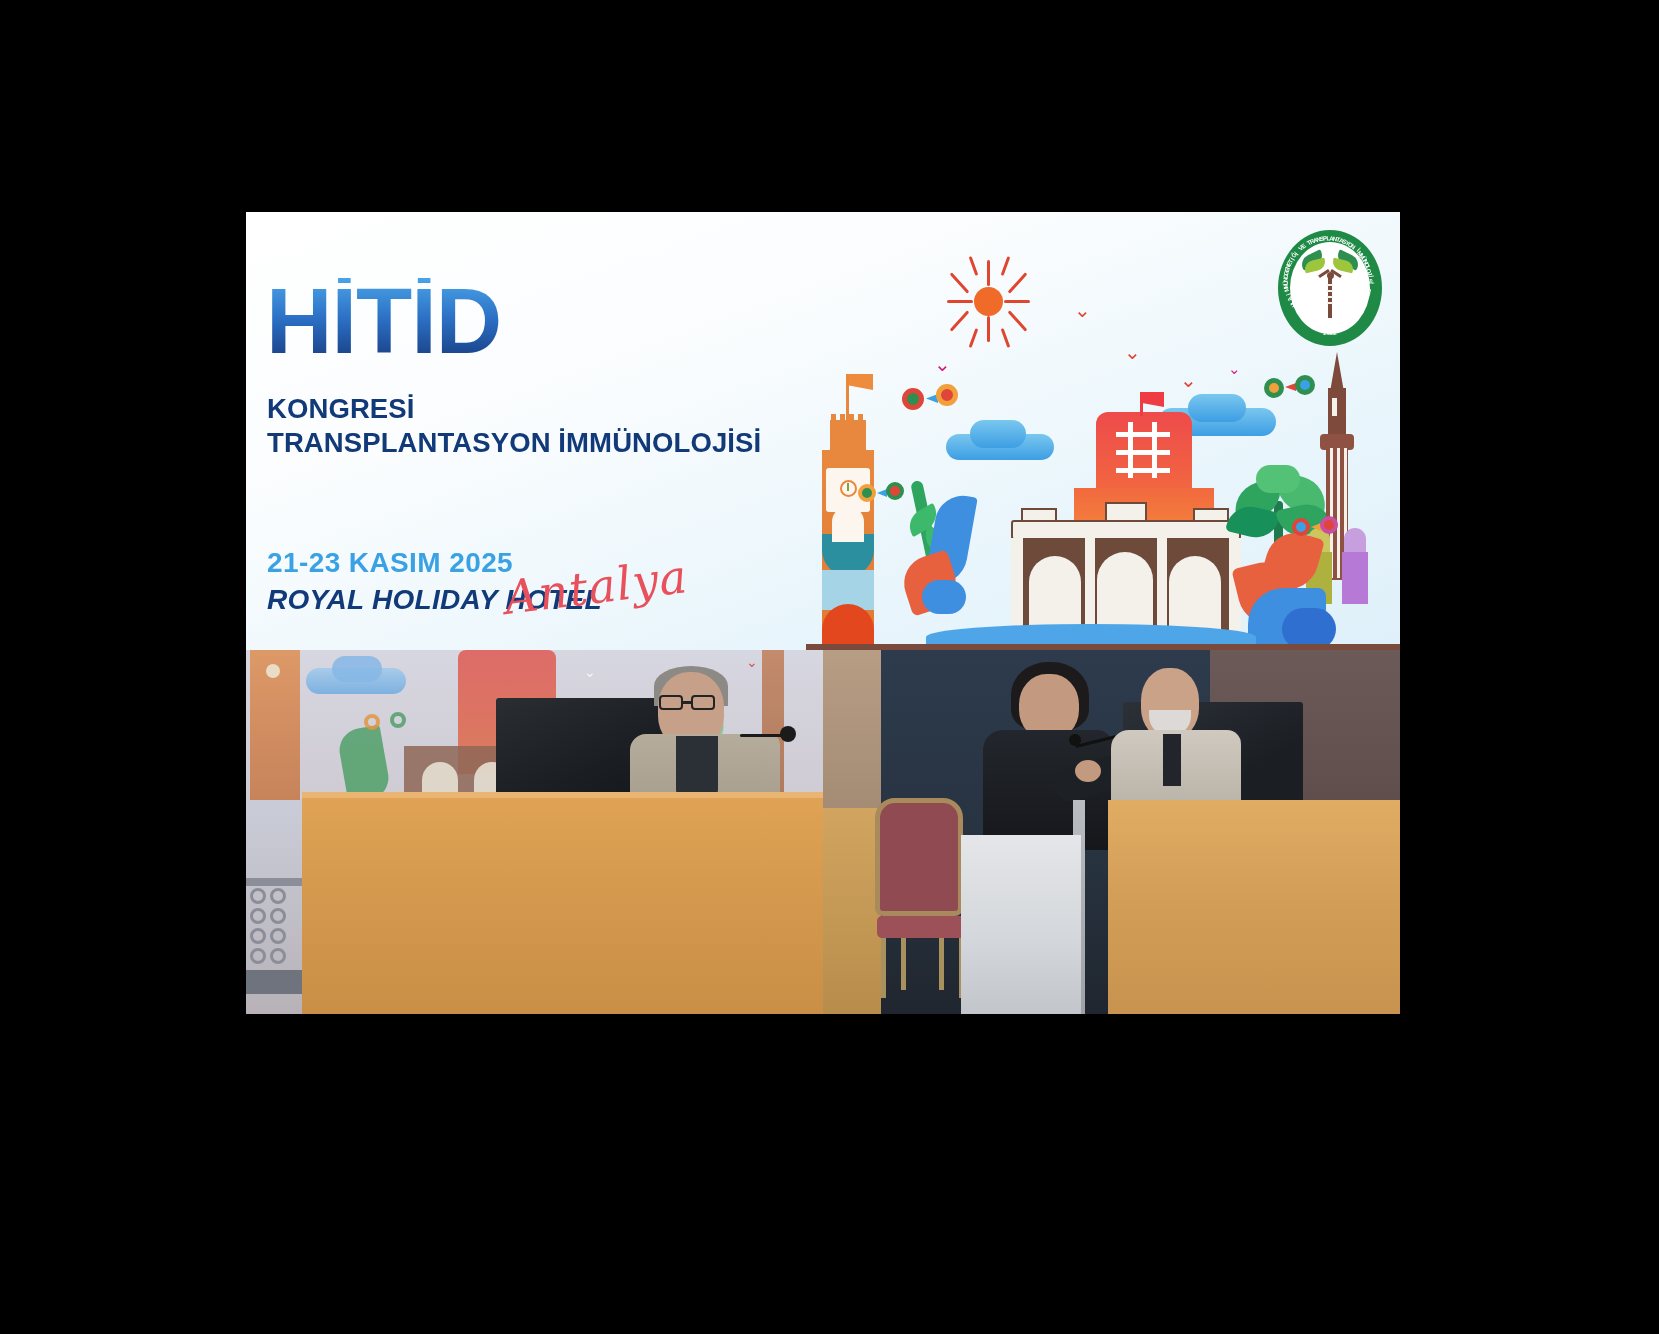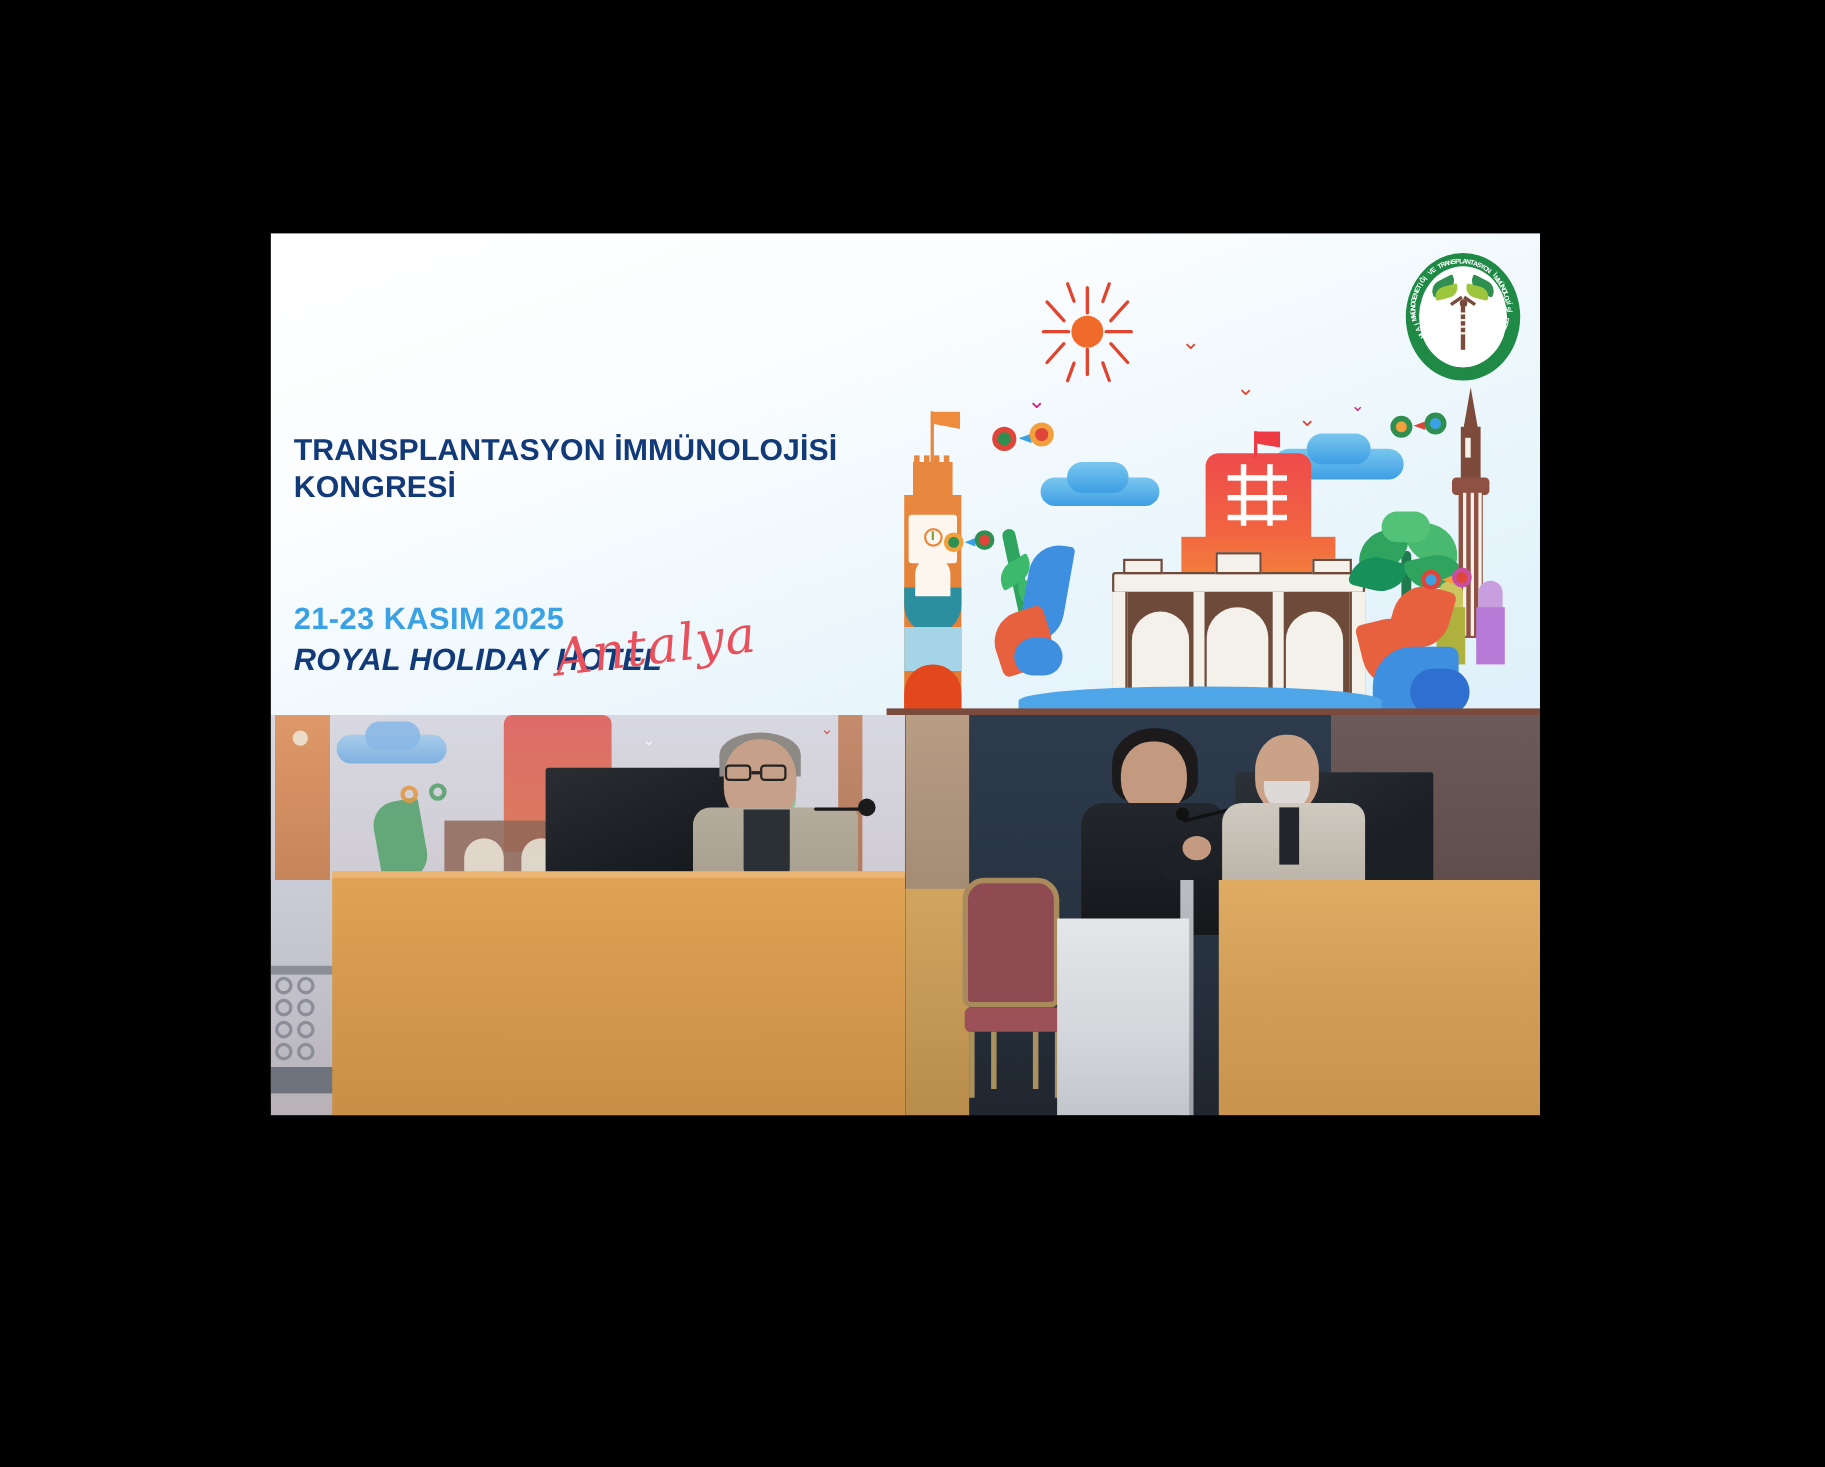--- a/index.html
+++ b/index.html
@@ -321,24 +321,25 @@
         <div class="candy" style="left:486px;top:306px;">
           <div style="position:absolute;width:18px;height:18px;border-radius:50%;border:4px solid #e0453a;background:#3aa2e4;"></div>
           <div style="position:absolute;left:19px;top:5px;width:10px;height:8px;background:#f2a03c;clip-path:polygon(0 50%,100% 0,100% 100%);"></div>
           <div style="position:absolute;left:28px;top:-2px;width:18px;height:18px;border-radius:50%;border:4px solid #c94ea0;background:#e0453a;"></div>
         </div>
 
         <div class="shape" style="left:120px;bottom:0;width:330px;height:26px;background:#4ea6e8;border-radius:50% 50% 0 0;"></div>
         <div class="shape" style="left:0;bottom:0;width:594px;height:6px;background:#7a4b3c;"></div>
       </div>
 
+      <div class="hl" id="hitid-word">HİTİD</div>
 
       <div class="hl" id="title-lines">
+        <div>KONGRESİ</div>
         <div>TRANSPLANTASYON İMMÜNOLOJİSİ</div>
-        <div>KONGRESİ</div>
       </div>
 
       <div class="hl" id="date-line">21-23 KASIM 2025</div>
       <div class="hl" id="venue-line">ROYAL HOLIDAY HOTEL</div>
       <div id="antalya-script">Antalya</div>
 
       <div id="assoc-logo">
         <div id="assoc-ring"></div>
         <div id="assoc-ring-inner"></div>
         <div id="assoc-figure">

